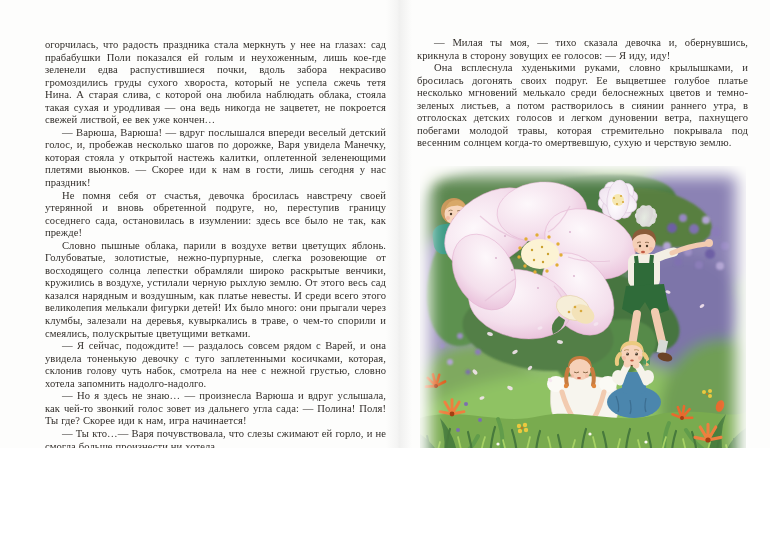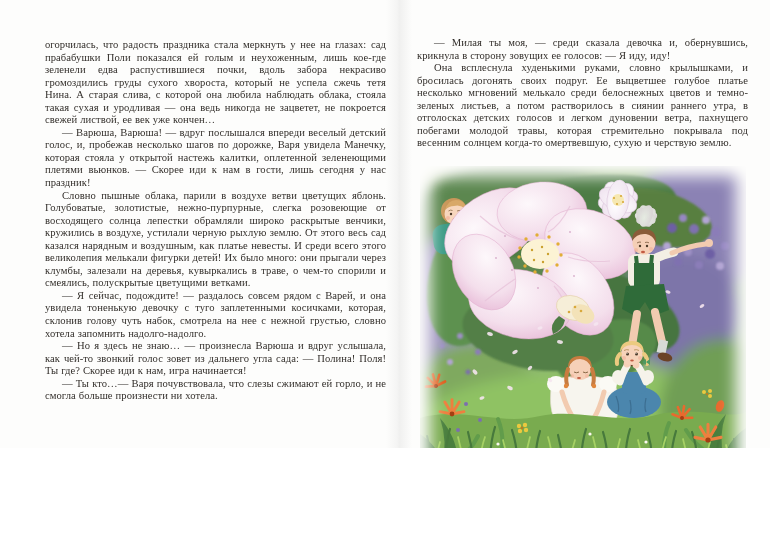--- a/index.html
+++ b/index.html
@@ -42,30 +42,31 @@
 </head>
 <body>
 
 <div class="spread">
 
   <div class="gutter"></div>
 
   <div class="text-col col-left">
     <p class="para no-indent">огорчилась, что радость праздника стала меркнуть у нее на глазах: сад прабабушки Поли показался ей голым и неухоженным, лишь кое-где зеленели едва распустившиеся почки, вдоль забора некрасиво громоздились груды сухого хвороста, который не успела сжечь тетя Нина. А старая слива, с которой она любила наблюдать облака, стояла такая сухая и уродливая — она ведь никогда не зацветет, не покроется свежей листвой, ее век уже кончен…</p>
     <p class="para">— Варюша, Варюша! — вдруг послышался впереди веселый детский голос, и, пробежав несколько шагов по дорожке, Варя увидела Манечку, которая стояла у открытой настежь калитки, оплетенной зеленеющими плетями вьюнков. — Скорее иди к нам в гости, лишь сегодня у нас праздник!</p>
+    <p class="para">Не помня себя от счастья, девочка бросилась навстречу своей утерянной и вновь обретенной подруге, но, переступив границу соседнего сада, остановилась в изумлении: здесь все было не так, как прежде!</p>
     <p class="para">Словно пышные облака, парили в воздухе ветви цветущих яблонь. Голубоватые, золотистые, нежно-пурпурные, слегка розовеющие от восходящего солнца лепестки обрамляли широко раскрытые венчики, кружились в воздухе, устилали черную рыхлую землю. От этого весь сад казался нарядным и воздушным, как платье невесты. И среди всего этого великолепия мелькали фигурки детей! Их было много: они прыгали через клумбы, залезали на деревья, кувыркались в траве, о чем-то спорили и смеялись, полускрытые цветущими ветками.</p>
     <p class="para">— Я сейчас, подождите! — раздалось совсем рядом с Варей, и она увидела тоненькую девочку с туго заплетенными косичками, которая, склонив голову чуть набок, смотрела на нее с нежной грустью, словно хотела запомнить надолго-надолго.</p>
     <p class="para">— Но я здесь не знаю… — произнесла Варюша и вдруг услышала, как чей-то звонкий голос зовет из дальнего угла сада: — Полина! Поля! Ты где? Скорее иди к нам, игра начинается!</p>
     <p class="para">— Ты кто…— Варя почувствовала, что слезы сжимают ей горло, и не смогла больше произнести ни хотела.</p>
   </div>
 
   <div class="page-number">90</div>
 
   <div class="text-col col-right">
-    <p class="para">— Милая ты моя, — среди сказала девочка и, обернувшись, крикнула в сторону зовущих ее голосов: — Я иду, иду!</p>
+    <p class="para">— Милая ты моя, — тихо сказала девочка и, обернувшись, крикнула в сторону зовущих ее голосов: — Я иду, иду!</p>
     <p class="para">Она всплеснула худенькими руками, словно крылышками, и бросилась догонять своих подруг. Ее выцветшее голубое платье несколько мгновений мелькало среди белоснежных цветов и темно-зеленых листьев, а потом растворилось в сиянии раннего утра, в отголосках детских голосов и легком дуновении ветра, пахнущего побегами молодой травы, которая стремительно покрывала под весенним солнцем когда-то омертвевшую, сухую и черствую землю.</p>
   </div>
 
   <div class="illu">
     <svg viewBox="0 0 326 324" role="img" aria-label="Акварельная иллюстрация: четверо детей среди огромных яблоневых цветов, весенних трав и полевых цветов">
       <defs>
         <filter id="b6" x="-40%" y="-40%" width="180%" height="180%">
             <feGaussianBlur stdDeviation="7"></feGaussianBlur>
           </filter>
         <filter id="b2" x="-40%" y="-40%" width="180%" height="180%">

